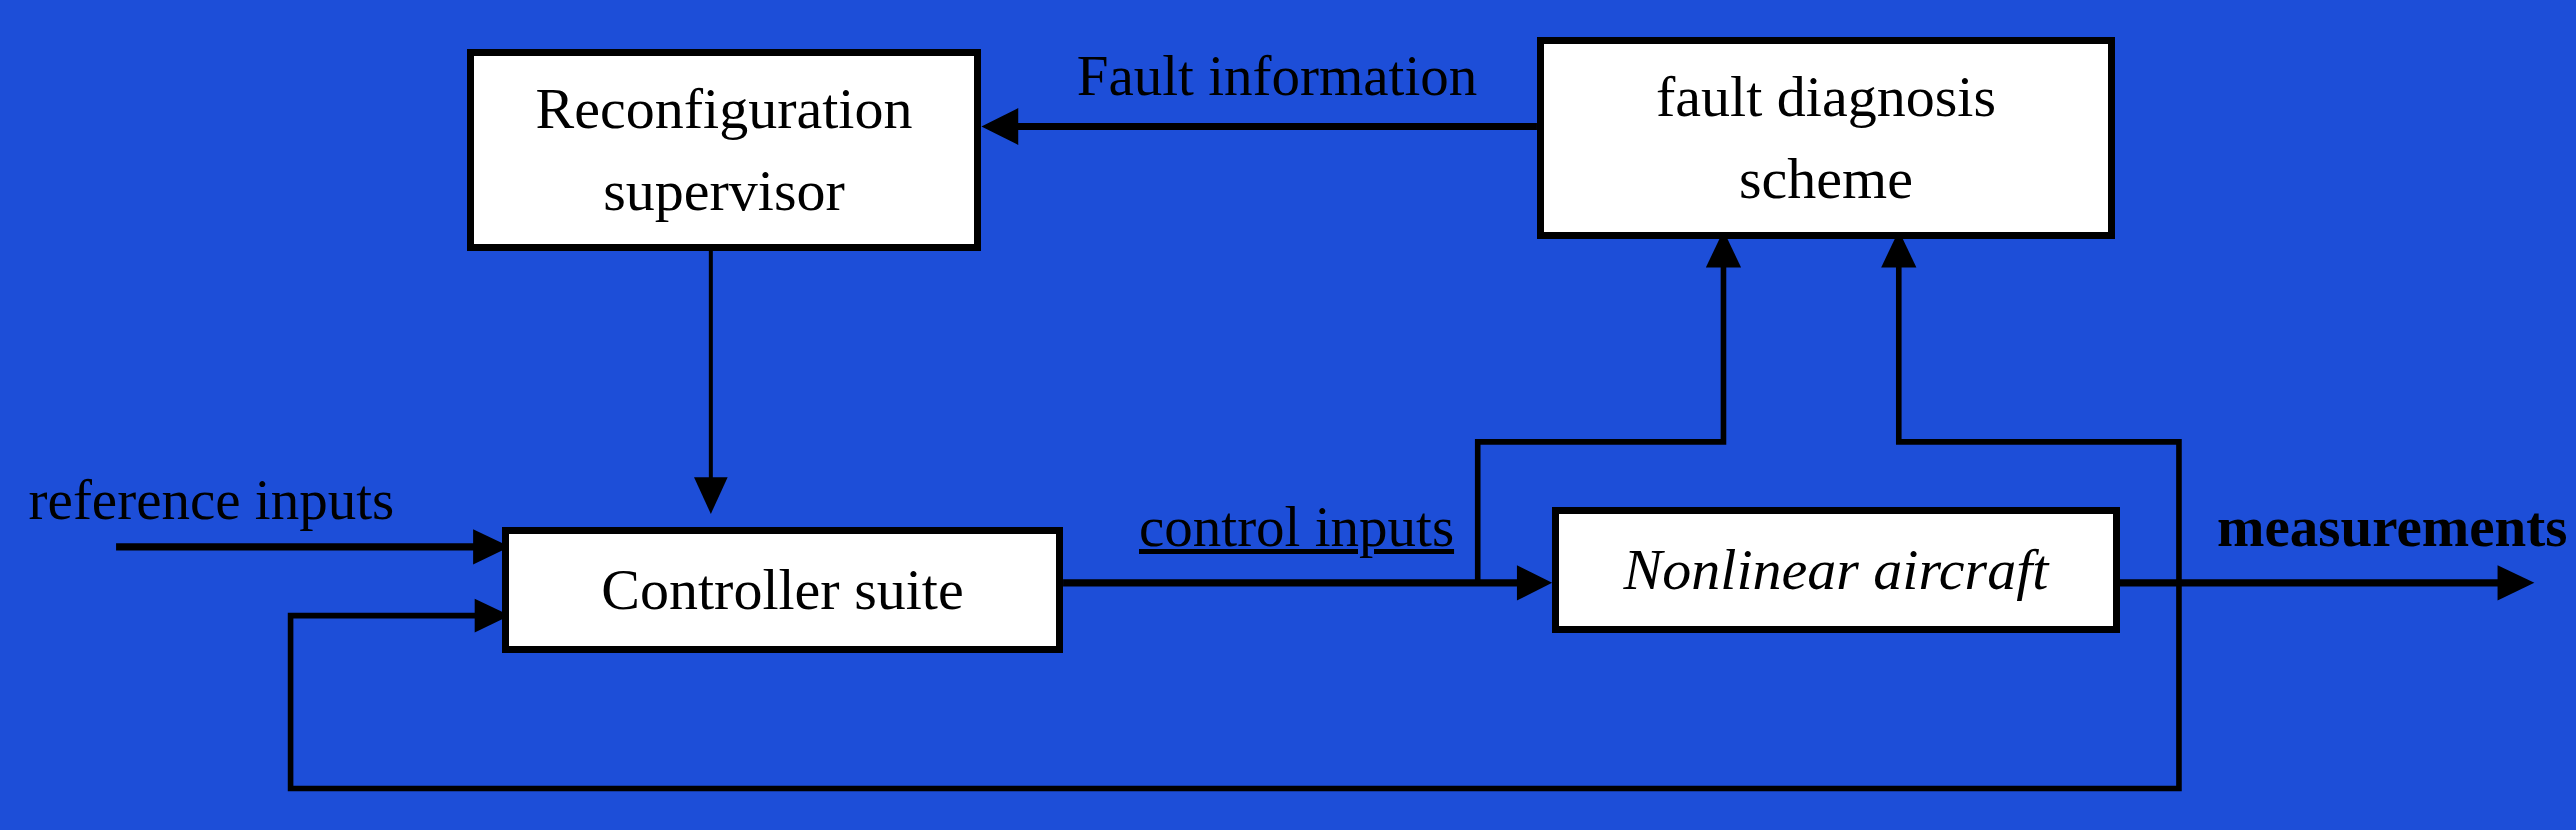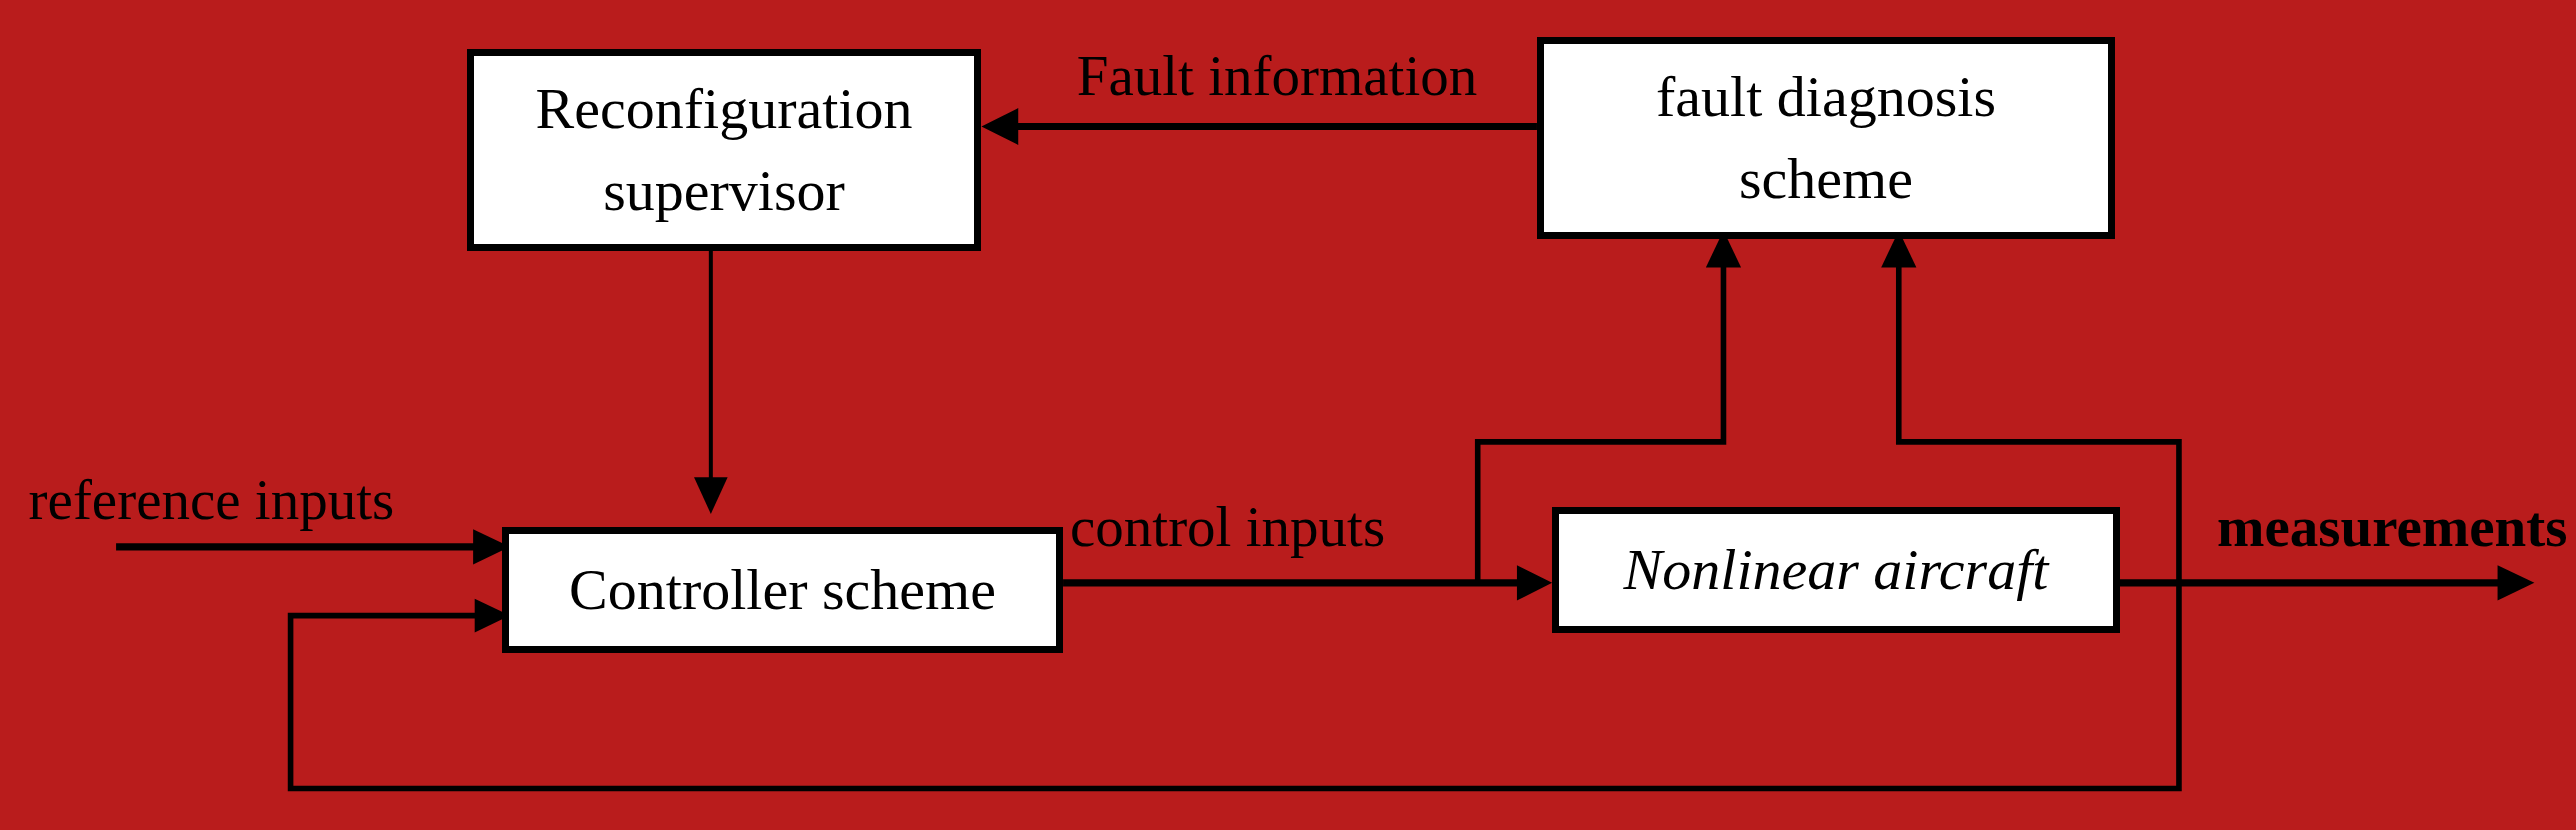--- a/index.html
+++ b/index.html
@@ -4,21 +4,21 @@
 <style>
   html, body {
     margin: 0;
     padding: 0;
     background: #ffffff;
   }
   .canvas {
     position: relative;
     width: 2576px;
     height: 831px;
-    background: #b91c1c;
+    background: #1d4ed8;
     font-family: "Liberation Serif", "DejaVu Serif", serif;
     color: #000000;
     overflow: hidden;
   }
   .wires {
     position: absolute;
     left: 0;
     top: 0;
     width: 2576px;
     height: 831px;
@@ -42,21 +42,21 @@
   .box-aircraft  { left: 1552px; top: 507px; width: 568px; height: 126px; font-style: italic; }
   .edge-label {
     position: absolute;
     font-size: 57px;
     line-height: 1.0;
     text-align: center;
     white-space: nowrap;
   }
   .lbl-fault-info  { left: 1065px; top: 47px;  width: 424px; }
   .lbl-reference   { left: 14.4px;   top: 471px; width: 394px; }
-  .lbl-control     { left: 1070px; top: 498px; width: 314px; }
+  .lbl-control     { left: 1139px; top: 498px; width: 314px; text-decoration: underline; }
   .lbl-measure     { left: 2217px; top: 498px; width: 339px; font-weight: bold; }
 </style>
 </head>
 <body>
 
 <div class="canvas">
 
   <svg class="wires" viewBox="0 0 3218 1038" xmlns="http://www.w3.org/2000/svg">
 
     <g>
@@ -104,21 +104,21 @@
     <span>Reconfiguration
 supervisor</span>
   </div>
 
   <div class="box box-fault">
     <span>fault diagnosis
 scheme</span>
   </div>
 
   <div class="box box-controller">
-    <span>Controller scheme</span>
+    <span>Controller suite</span>
   </div>
 
   <div class="box box-aircraft">
     <span>Nonlinear aircraft</span>
   </div>
 
   <div class="edge-label lbl-fault-info">Fault information</div>
 
   <div class="edge-label lbl-reference">reference inputs</div>
 

